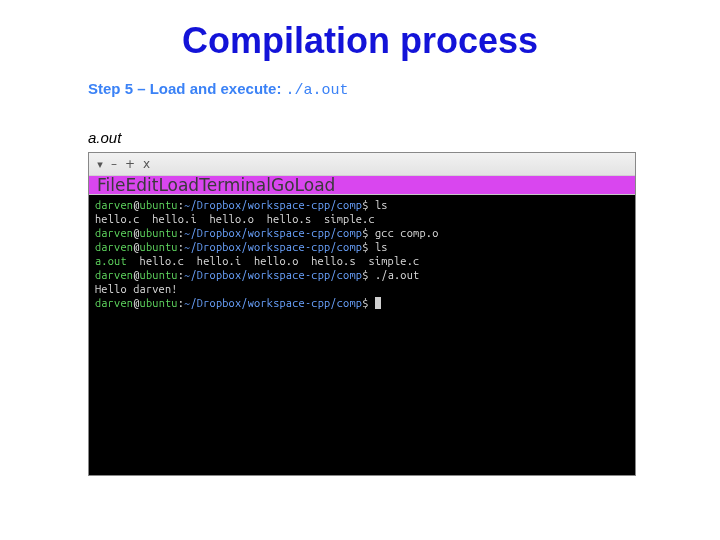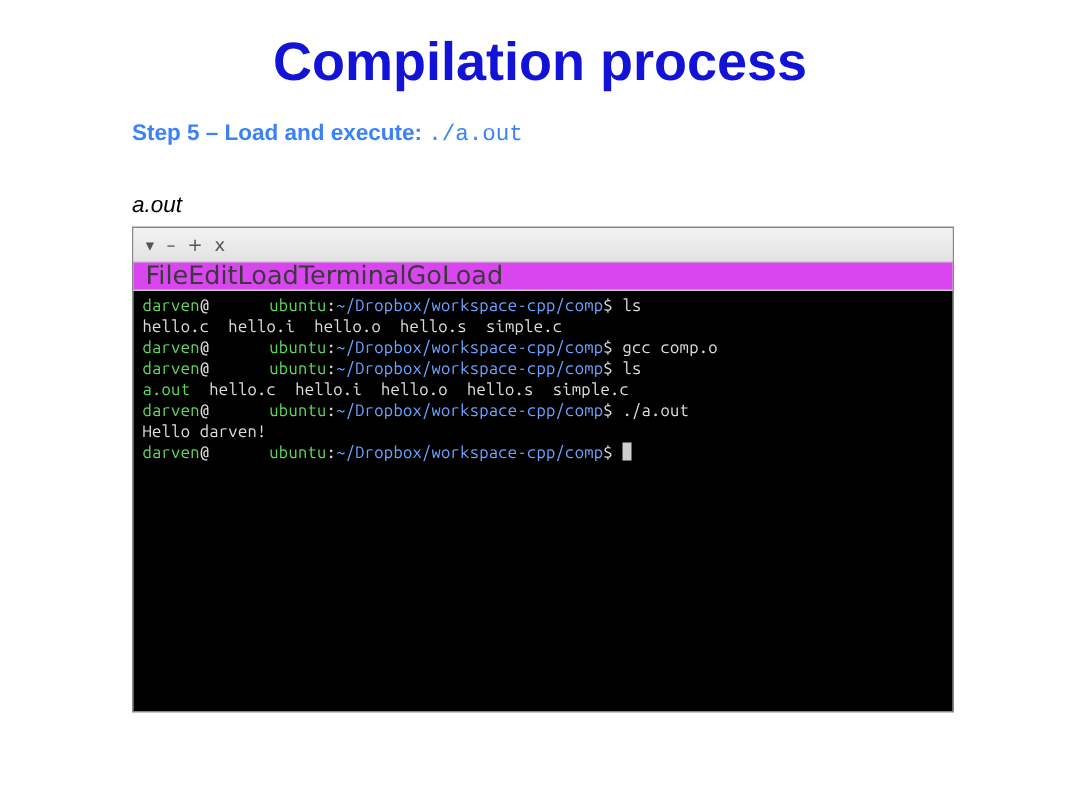--- a/index.html
+++ b/index.html
@@ -94,21 +94,21 @@
     color: #dcdcdc;
     font-family: "Ubuntu Mono","DejaVu Sans Mono","Courier New",monospace;
     font-size: 11px;
     line-height: 14px;
     padding: 3px 6px 4px 6px;
     height: 280px;
     white-space: pre;
     letter-spacing: 0.2px;
   }
   .p-user { color: #5fd75f; }
-  .p-host { color: #5fd75f; margin-left: 40px; }
+  .p-host { color: #5fd75f; }
   .p-path { color: #6aa3ff; }
   .p-dollar { color: #dcdcdc; }
   .exe { color: #5fd75f; }
   .cursor {
     display: inline-block;
     width: 6px;
     height: 12px;
     background: #cfcfcf;
     vertical-align: -2px;
   }

